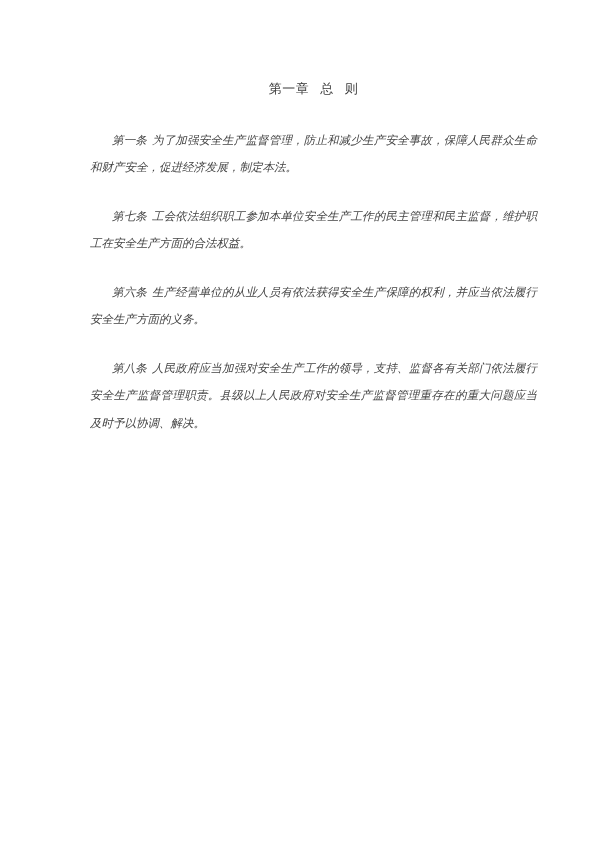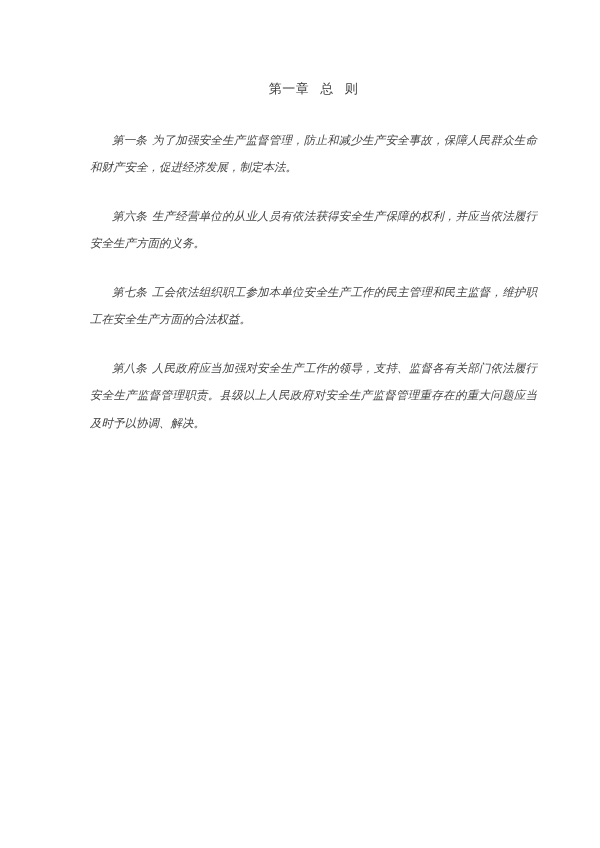--- a/index.html
+++ b/index.html
@@ -55,24 +55,24 @@
   <div class="article-list">
   <p class="article">
     <span class="article-number">第一条</span><span class="article-text">为了加强安全生产监督管理，防止和减少生产安全事故，保障人民群众生命和财产安全，促进经济发展，制定本法。</span>
   </p>
 
 
 
 
 
   <p class="article">
-    <span class="article-number">第六条</span><span class="article-text">生产经营单位的从业人员有依法获得安全生产保障的权利，并应当依法履行安全生产方面的义务。</span>
+    <span class="article-number">第七条</span><span class="article-text">工会依法组织职工参加本单位安全生产工作的民主管理和民主监督，维护职工在安全生产方面的合法权益。</span>
   </p>
 
   <p class="article">
-    <span class="article-number">第七条</span><span class="article-text">工会依法组织职工参加本单位安全生产工作的民主管理和民主监督，维护职工在安全生产方面的合法权益。</span>
+    <span class="article-number">第六条</span><span class="article-text">生产经营单位的从业人员有依法获得安全生产保障的权利，并应当依法履行安全生产方面的义务。</span>
   </p>
 
   <p class="article">
     <span class="article-number">第八条</span><span class="article-text">人民政府应当加强对安全生产工作的领导，支持、监督各有关部门依法履行安全生产监督管理职责。县级以上人民政府对安全生产监督管理重存在的重大问题应当及时予以协调、解决。</span>
   </p>
 </div>
 </div>
 
 </body></html>

